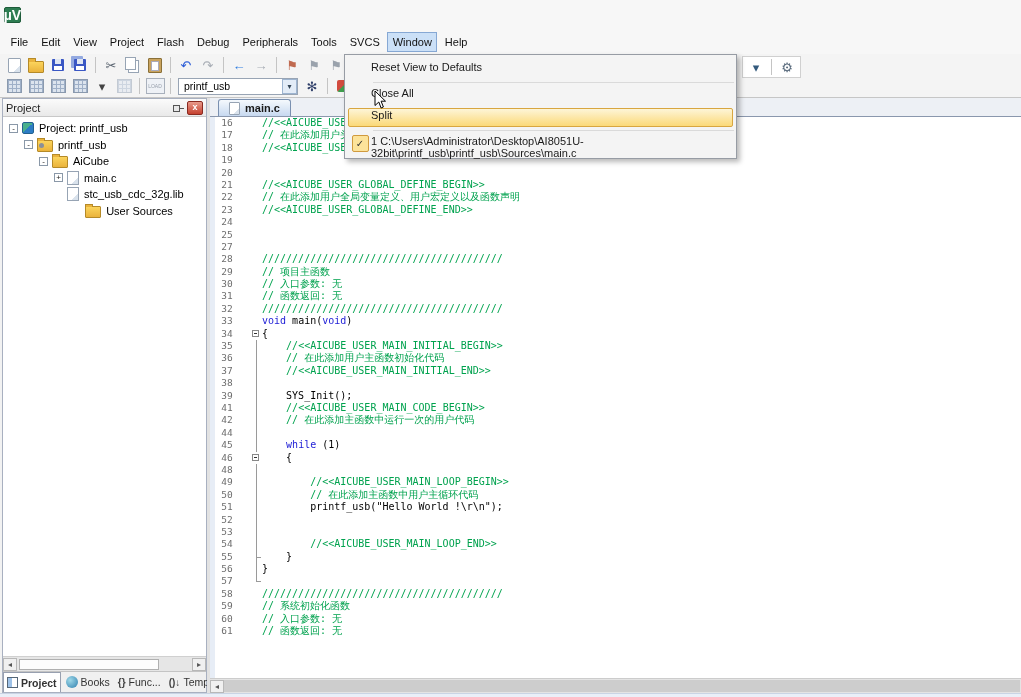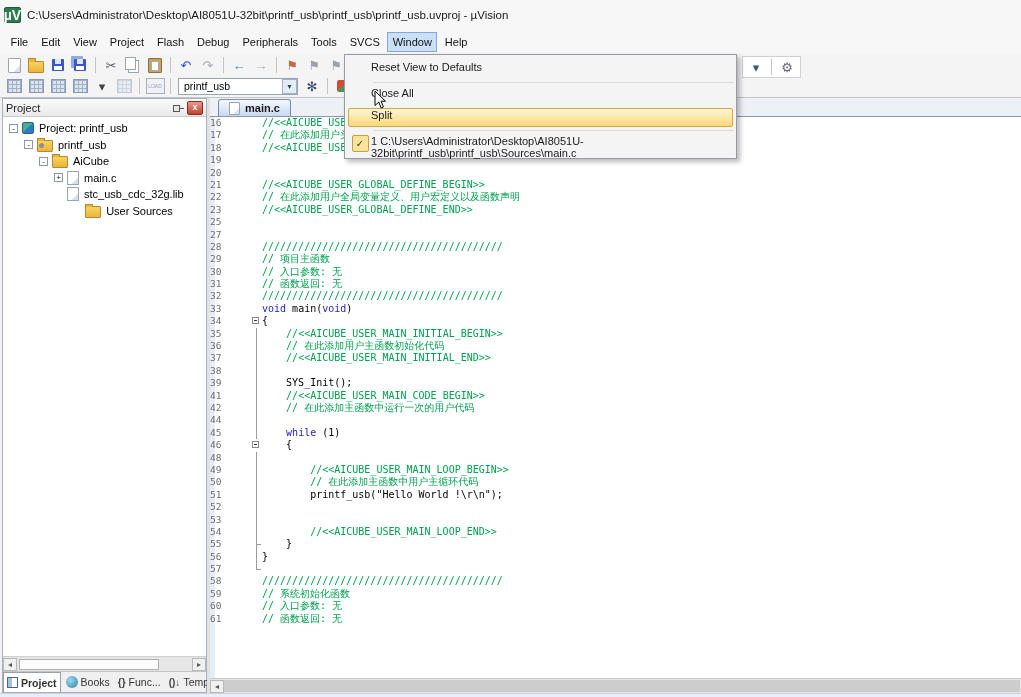--- a/index.html
+++ b/index.html
@@ -81,21 +81,21 @@
   .splitter{position:absolute;left:207px;top:98px;width:3px;height:595px;background:#e2e2e2;}
 
   
   .editor{position:absolute;left:210px;top:98px;right:0;height:595px;background:#fff;}
   .tabbar{position:absolute;left:0;top:0;right:0;height:18px;background:#edf0f5;border-bottom:1px solid #8a97ad;}
   .etab{position:absolute;left:8px;top:1px;height:17px;background:linear-gradient(#f5f9fd,#c7d9f0);border:1px solid #7a90b0;border-bottom:none;border-radius:3px 3px 0 0;display:flex;align-items:center;gap:5px;padding:0 10px;font-size:11px;font-weight:bold;color:#1a1a1a;box-sizing:border-box;}
   .etab .sh-page{width:9px;height:11px;}
   .gutterbg{position:absolute;left:0;top:19px;width:5px;bottom:14px;background:#e7edf6;}
   .code{position:absolute;left:0;top:19px;right:0;bottom:14px;overflow:hidden;font-family:"DejaVu Sans Mono",monospace;font-size:10px;line-height:12.4px;}
   .cl{height:12.4px;display:flex;align-items:center;}
-  .lnum{width:34px;text-align:left;color:#6e6e6e;padding-right:6px;flex:none;font-size:9.5px;font-family:"DejaVu Sans Mono",monospace;}
+  .lnum{width:34px;text-align:center;color:#6e6e6e;padding-right:6px;flex:none;font-size:9.5px;font-family:"DejaVu Sans Mono",monospace;}
   .fold{width:12px;height:12.4px;flex:none;position:relative;}
   .f-box::before{content:"";position:absolute;left:2px;top:2px;width:7px;height:7px;border:1px solid #888;background:#fff;box-sizing:border-box;}
   .f-box::after{content:"";position:absolute;left:4px;top:5px;width:3px;height:1px;background:#333;}
   .f-line::before{content:"";position:absolute;left:6px;top:0;height:100%;width:1px;background:#9a9a9a;}
   .f-T::before{content:"";position:absolute;left:6px;top:0;height:100%;width:1px;background:#9a9a9a;}
   .f-T::after{content:"";position:absolute;left:7px;top:6px;width:4px;height:1px;background:#9a9a9a;}
   .f-L::before{content:"";position:absolute;left:6px;top:0;height:6px;width:1px;background:#9a9a9a;}
   .f-L::after{content:"";position:absolute;left:6px;top:6px;width:5px;height:1px;background:#9a9a9a;}
   .ctext{white-space:pre;color:#000;}
   .tok-c{color:#00a24e;}
@@ -106,21 +106,20 @@
   .statusbar{position:absolute;left:0;bottom:0;width:100%;height:4px;background:#e9eff8;border-top:1px solid #c9d4e4;box-sizing:border-box;}
   .cursor{position:absolute;left:374px;top:90px;z-index:60;}
 </style>
 </head>
 <body>
 
 <div id="app">
 
   <div class="titlebar">
     <span class="app-icon">µV</span>
-    <span>C:\Users\Administrator\Desktop\AI8051U-32bit\printf_usb\printf_usb\printf_usb.uvproj - µVision</span>
   </div>
 
   <div class="menubar" id="menubar">
       <span class="menu-item">File</span>
       <span class="menu-item">Edit</span>
       <span class="menu-item">View</span>
       <span class="menu-item">Project</span>
       <span class="menu-item">Flash</span>
       <span class="menu-item">Debug</span>
       <span class="menu-item">Peripherals</span>
@@ -319,20 +318,25 @@
           <span class="lnum">22</span>
           <span class="fold "></span>
           <span class="ctext"><span class="tok-c">// 在此添加用户全局变量定义、用户宏定义以及函数声明</span></span>
         </div>
         <div class="cl">
           <span class="lnum">23</span>
           <span class="fold "></span>
           <span class="ctext"><span class="tok-c">//&lt;&lt;AICUBE_USER_GLOBAL_DEFINE_END&gt;&gt;</span></span>
         </div>
         <div class="cl">
+          <span class="lnum">24</span>
+          <span class="fold "></span>
+          <span class="ctext"></span>
+        </div>
+        <div class="cl">
           <span class="lnum">25</span>
           <span class="fold "></span>
           <span class="ctext"></span>
         </div>
         <div class="cl">
           <span class="lnum">27</span>
           <span class="fold "></span>
           <span class="ctext"></span>
         </div>
         <div class="cl">

